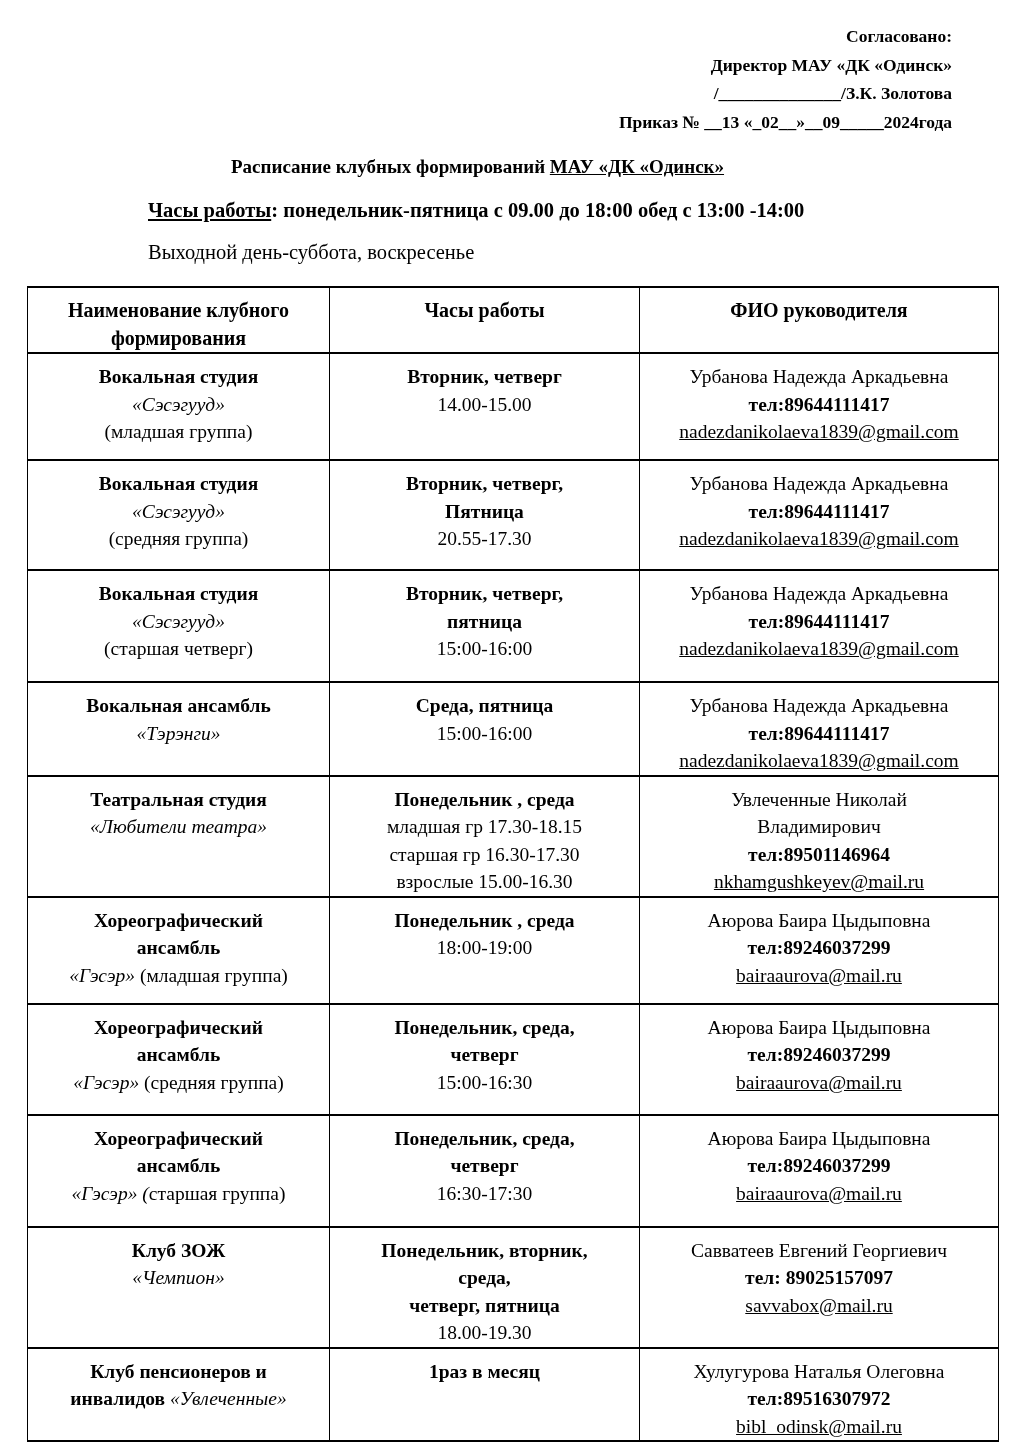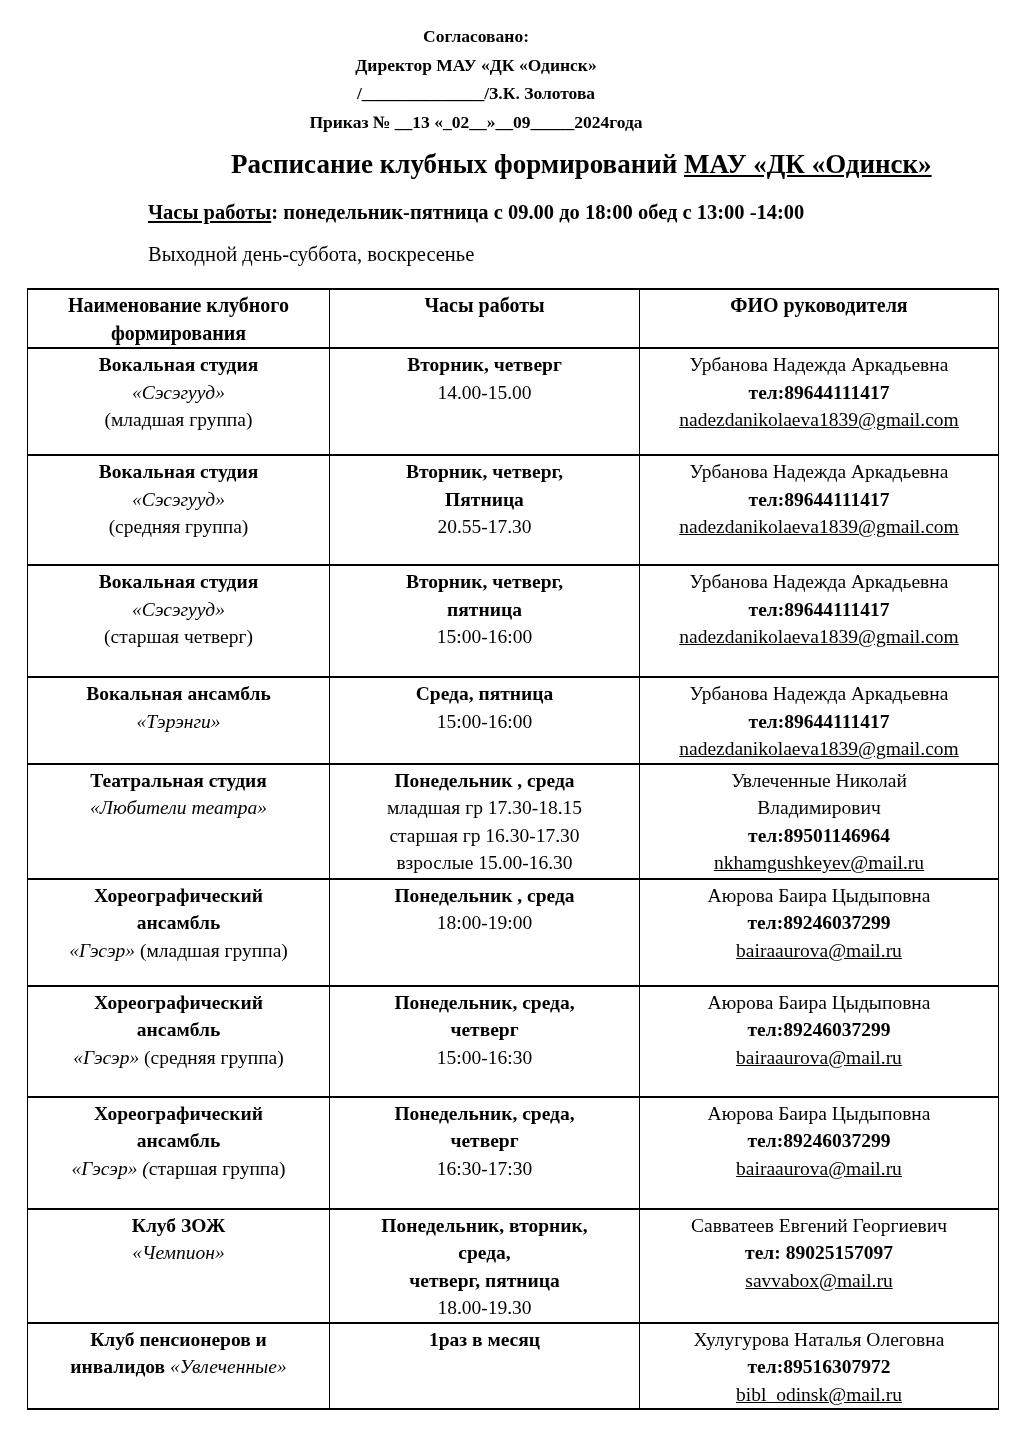--- a/index.html
+++ b/index.html
@@ -5,27 +5,27 @@
   html,body{margin:0;padding:0;background:#fff;}
   .page{
     position:relative;
     width:1024px;height:1448px;
     background:#fff;color:#000;
     font-family:"Liberation Serif","DejaVu Serif",serif;
     overflow:hidden;
   }
   .approval{
     padding-top:22px;padding-right:72px;
-    text-align:center;
+    text-align:right;
     font-weight:bold;
     font-size:17.5px;line-height:28.5px;
   }
   .title-line{
-    margin-top:13px;margin-left:231px;
-    font-size:27px;font-weight:bold;
+    margin-top:20px;margin-left:231px;
+    font-size:19px;font-weight:bold;
   }
   .hours-line{
     margin-top:21px;margin-left:148px;
     font-size:20.5px;font-weight:bold;
   }
   .dayoff-line{
     margin-top:19px;margin-left:148px;
     font-size:20.5px;font-weight:normal;
   }
   .u{text-decoration:underline;}
@@ -36,21 +36,21 @@
     width:971px;
   }
   table.schedule col:nth-child(1){width:302px;}
   table.schedule col:nth-child(2){width:310px;}
   table.schedule col:nth-child(3){width:359px;}
   table.schedule th, table.schedule td{
     border:1px solid #000;
     border-top-width:2px;border-bottom-width:2px;
     vertical-align:top;
     text-align:center;
-    padding:2px 4px 0 4px;
+    padding:9px 4px 0 4px;
     font-size:19.5px;
     line-height:27.5px;
     overflow:hidden;
   }
   table.schedule thead tr{height:57px;}
   table.schedule th{font-weight:bold;font-size:20px;}
   tbody tr:nth-child(1){height:107px;}
   tbody tr:nth-child(2){height:110px;}
   tbody tr:nth-child(3){height:112px;}
   tbody tr:nth-child(4){height:83px;}

